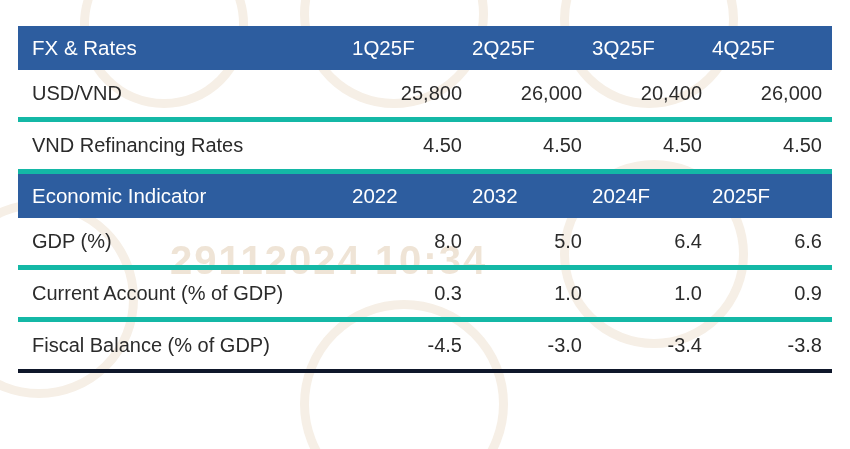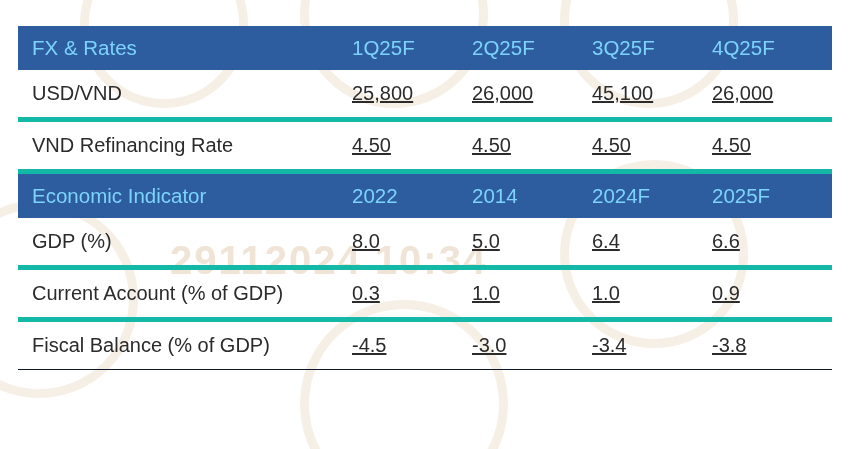--- a/index.html
+++ b/index.html
@@ -67,47 +67,46 @@
     vertical-align: middle;
     font-size: 20px;
     color: #2b2b2b;
   }
 
   .col-label { width: 334px; }
   .col-num   { width: 120px; }
 
   tr.section td {
     background: #2d5d9f;
-    color: #7dd3fc;
+    color: #ffffff;
     font-size: 20.5px;
     height: 44px;
   }
   tr.section td.lbl {
     padding-left: 14px;
     text-align: left;
   }
   tr.section td.num {
     text-align: left;
     padding-right: 10px;
   }
 
   tr.data td {
     border-bottom: 5px solid #14b8a6;
   }
   tr.data td.lbl {
     padding-left: 14px;
     text-align: left;
   }
   tr.data td.num {
-    text-align: left;
+    text-align: right;
     padding-right: 10px;
-    text-decoration: underline;
   }
   tr.last-row td {
-    border-bottom: 1px solid #0f172a;
+    border-bottom: 4px solid #0f172a;
   }
   tr.spacer td {
     height: 16px;
     border-bottom: none;
   }
 </style>
 </head>
 <body>
 
 <div class="watermark">
@@ -135,35 +134,35 @@
         <td class="lbl">FX &amp; Rates</td>
         <td class="num">1Q25F</td>
         <td class="num">2Q25F</td>
         <td class="num">3Q25F</td>
         <td class="num">4Q25F</td>
       </tr>
       <tr class="data">
         <td class="lbl">USD/VND</td>
         <td class="num">25,800</td>
         <td class="num">26,000</td>
-        <td class="num">45,100</td>
+        <td class="num">20,400</td>
         <td class="num">26,000</td>
       </tr>
       <tr class="data">
-        <td class="lbl">VND Refinancing Rate</td>
+        <td class="lbl">VND Refinancing Rates</td>
         <td class="num">4.50</td>
         <td class="num">4.50</td>
         <td class="num">4.50</td>
         <td class="num">4.50</td>
       </tr>
 
       <tr class="section">
         <td class="lbl">Economic Indicator</td>
         <td class="num">2022</td>
-        <td class="num">2014</td>
+        <td class="num">2032</td>
         <td class="num">2024F</td>
         <td class="num">2025F</td>
       </tr>
       <tr class="data">
         <td class="lbl">GDP (%)</td>
         <td class="num">8.0</td>
         <td class="num">5.0</td>
         <td class="num">6.4</td>
         <td class="num">6.6</td>
       </tr>

